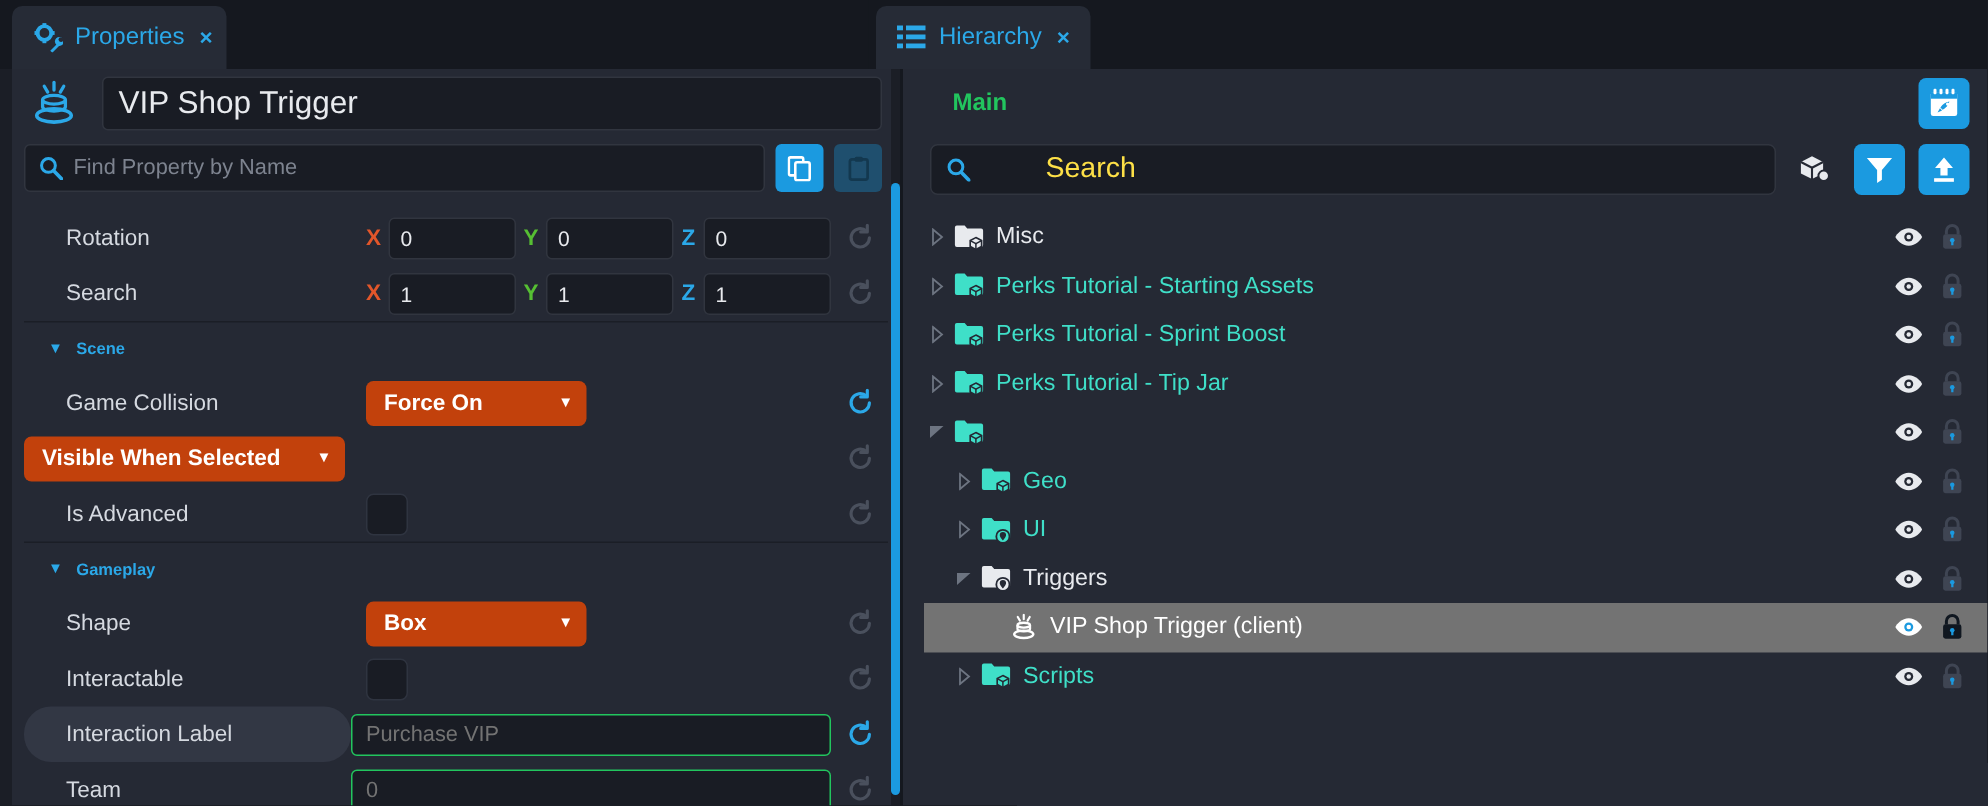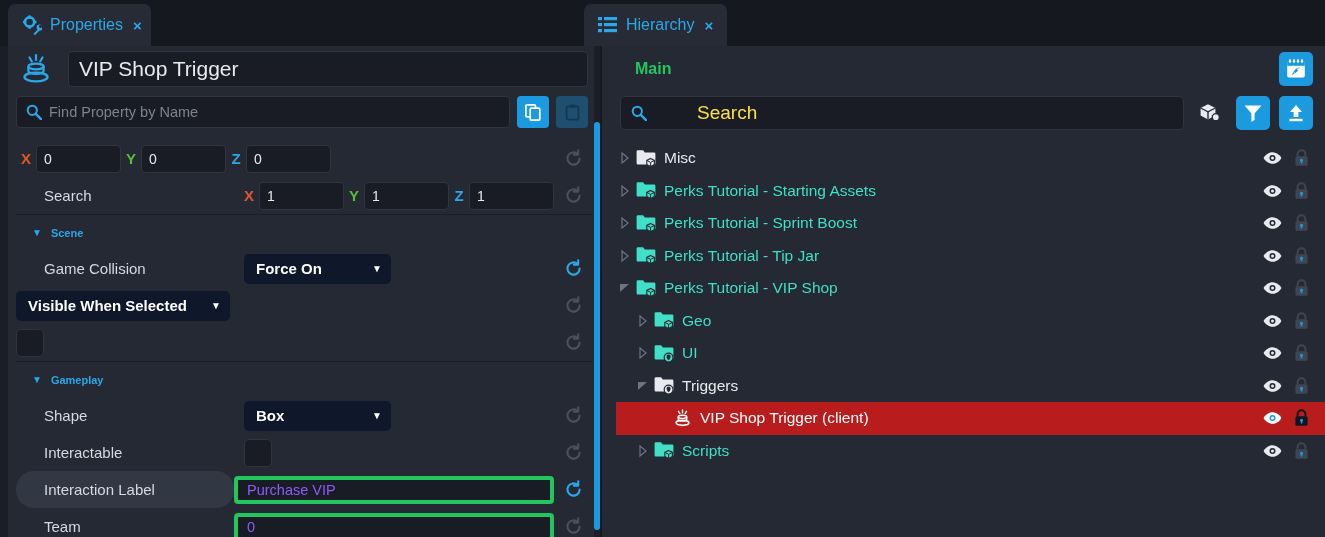--- a/index.html
+++ b/index.html
@@ -80,36 +80,36 @@
 
   .section-head {
     display: flex; align-items: center; gap: 9px; height: 36px;
     padding-left: 16px; border-top: 1px solid #1b1e26;
     cursor: pointer;
   }
   .section-head .caret { color: #2ba8e8; font-size: 10px; }
   .section-head .stitle { color: #2ba8e8; font-size: 11px; font-weight: bold; }
 
   .dropdown {
-    height: 30px; background: #0f172a; border-radius: 5px;
+    height: 30px; background: #c2410c; border-radius: 5px;
     display: flex; align-items: center; justify-content: space-between;
     gap: 24px; padding: 0 9px 0 12px;
     color: #ffffff; font-size: 15px; font-weight: bold;
     cursor: pointer; white-space: nowrap;
   }
   .dropdown .dcaret { font-size: 10px; }
 
   .checkbox {
     width: 28px; height: 28px; background: #191c24;
     border: 1px solid #2f3440; border-radius: 5px; cursor: pointer;
   }
 
   .text-field {
-    height: 28px; background: #191c24; border: 4px solid #22c55e; border-radius: 4px;
-    color: #8b5cf6; font-size: 14.5px; display: flex; align-items: center;
+    height: 28px; background: #191c24; border: 1px solid #22c55e; border-radius: 4px;
+    color: #737373; font-size: 14.5px; display: flex; align-items: center;
     padding: 0 9px; width: 320px;
   }
   .text-field.wide { width: 320px; }
 
   #props-scrollbar {
     position: absolute; right: 0; top: 0; width: 6px; height: 100%;
     background: #1b1e26;
   }
   #props-scrollbar .thumb {
     position: absolute; left: 0; width: 6px; top: 76px; height: 408px;
@@ -133,21 +133,21 @@
   .hbtn { width: 34px; height: 34px; border-radius: 5px; display: flex; align-items: center; justify-content: center; cursor: pointer; }
   .hbtn.primary { background: #1b9ae0; }
   .hbtn.plain { background: transparent; }
   .hbtn.top { position: absolute; right: 12px; top: 6px; width: 34px; height: 34px; background: #1b9ae0; border-radius: 5px; display:flex; align-items:center; justify-content:center; }
 
   #tree { position: absolute; left: 14px; right: 0; top: 96px; bottom: 0; text-align: center; }
   .trow {
     display: flex; align-items: center; height: 32.5px; position: relative;
     cursor: pointer;
   }
-  .trow.selected { background: #b91c1c; }
+  .trow.selected { background: #737373; }
   .tw-caret { width: 17px; display: flex; align-items: center; justify-content: center; flex: 0 0 17px; }
   .tw-icon { width: 26px; display: flex; align-items: center; justify-content: center; flex: 0 0 26px; }
   .tw-label { font-size: 15.5px; color: #3fdfc8; margin-left: 5px; white-space: nowrap; }
   .tw-label.white { color: #e8eaee; }
   .tw-label.sel { color: #ffffff; }
   .trow .spacer { flex: 1; }
   .t-eye { width: 30px; display: flex; align-items: center; justify-content: center; flex: 0 0 30px; }
   .t-lock { width: 28px; display: flex; align-items: center; justify-content: center; flex: 0 0 28px; margin-right: 10px; }
 </style>
 </head>
@@ -236,20 +236,21 @@
         <div class="sq-btn dim">
           <svg width="17" height="17" viewBox="0 0 17 17">
             <rect x="2.6" y="2.3" width="11.8" height="13.4" rx="1.4" fill="none" stroke="#13384f" stroke-width="1.8"></rect>
             <rect x="5.8" y="0.5" width="5.4" height="3.3" rx="1" fill="#13384f"></rect>
           </svg>
         </div>
       </div>
 
       <div id="props-scroll">
           <div class="prow">
+            <div class="plabel">Rotation</div>
             <div class="pvalue">
               <div class="vec-cell">
                 <span class="axis x">X</span>
                 <div class="num-field">0</div>
               </div>
               <div class="vec-cell">
                 <span class="axis y">Y</span>
                 <div class="num-field">0</div>
               </div>
               <div class="vec-cell">
@@ -314,20 +315,21 @@
               </div>
             </div>
             <div class="reset">
               <svg width="19" height="19" viewBox="0 0 19 19">
     <path d="M15.6 9.5 a6.1 6.1 0 1 1 -1.9 -4.4" fill="none" stroke="#4a505d" stroke-width="2.1" stroke-linecap="round"></path>
     <path d="M14.2 1.2 v4.4 h-4.4" fill="none" stroke="#4a505d" stroke-width="2.1" stroke-linecap="round" stroke-linejoin="round"></path>
   </svg>
             </div>
           </div>
           <div class="prow">
+            <div class="plabel">Is Advanced</div>
             <div class="pvalue">
               <div class="checkbox"></div>
             </div>
             <div class="reset">
               <svg width="19" height="19" viewBox="0 0 19 19">
     <path d="M15.6 9.5 a6.1 6.1 0 1 1 -1.9 -4.4" fill="none" stroke="#4a505d" stroke-width="2.1" stroke-linecap="round"></path>
     <path d="M14.2 1.2 v4.4 h-4.4" fill="none" stroke="#4a505d" stroke-width="2.1" stroke-linecap="round" stroke-linejoin="round"></path>
   </svg>
             </div>
           </div>
@@ -586,21 +588,20 @@
             </svg>
           </div>
           <div class="tw-icon">
             <svg width="21" height="19" viewBox="0 0 21 19">
     <path d="M0.6 2.6 a1.3 1.3 0 0 1 1.3 -1.3 h5.2 l1.7 2.1 h9.3 a1.3 1.3 0 0 1 1.3 1.3 v9.6 a1.3 1.3 0 0 1 -1.3 1.3 h-16.2 a1.3 1.3 0 0 1 -1.3 -1.3z" fill="#3fdfc8"></path>
     <path d="M14.6 9.4 l3.8 2 v4 l-3.8 2 l-3.8 -2 v-4z" fill="#3fdfc8" stroke="#252934" stroke-width="1.1"></path>
        <path d="M10.8 11.4 l3.8 2 l3.8 -2" fill="none" stroke="#252934" stroke-width="1"></path>
        <line x1="14.6" y1="13.4" x2="14.6" y2="17.4" stroke="#252934" stroke-width="1"></line>
             </svg>
           </div>
-          <div class="tw-label">Perks Tutorial - VIP Shop</div>
           <div class="spacer"></div>
           <div class="t-eye">
             <svg width="19" height="14" viewBox="0 0 19 14">
     <path d="M9.5 1.2 C14 1.2 17.6 5 18.4 7 C17.6 9 14 12.8 9.5 12.8 C5 12.8 1.4 9 0.6 7 C1.4 5 5 1.2 9.5 1.2z" fill="#e8eaee"></path>
     <circle cx="9.5" cy="7" r="3" fill="#252934"></circle>
               <circle cx="9.5" cy="7" r="1.5" fill="#e8eaee"></circle>
   </svg>
           </div>
           <div class="t-lock">
             <svg width="15" height="18" viewBox="0 0 15 18">

